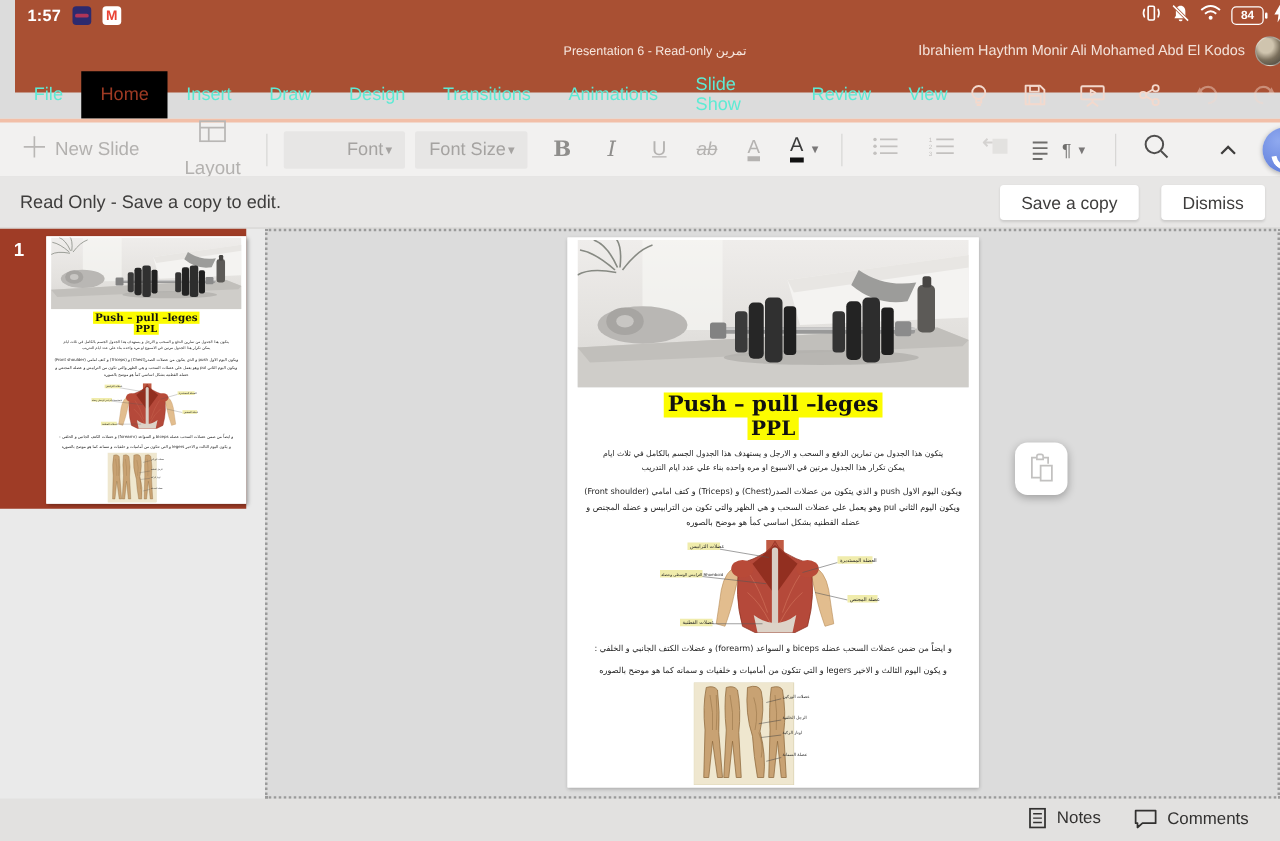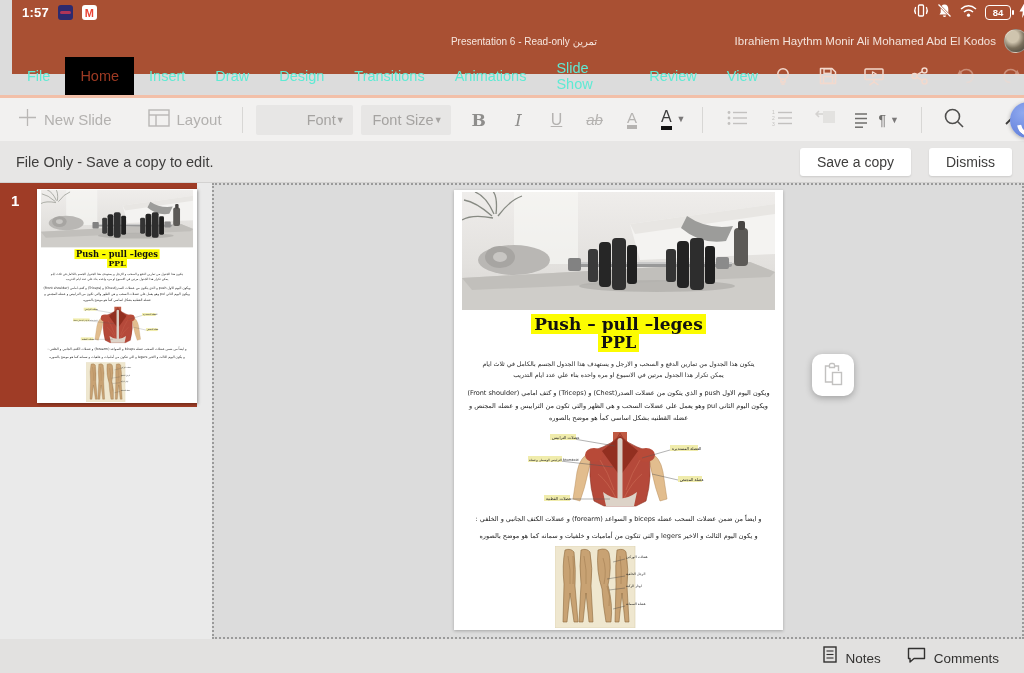--- a/index.html
+++ b/index.html
@@ -75,21 +75,21 @@
   .p3 { left:10px; top:210px; width:309px; font-size:6.5px; line-height:1.9; }
   .anat-back { position:absolute; left:74px; top:240px; width:182px; height:78px; }
   .p4 { left:8px; top:324px; width:313px; font-size:6.5px; line-height:1.8; }
   .p5 { left:14px; top:341px; width:301px; font-size:6.5px; line-height:1.8; }
   .anat-legs { position:absolute; left:101px; top:356px; width:110px; height:82px; }
 
   .paste-fab { position:absolute; left:598px; top:169px; width:42px; height:42px; background:#fff; border:none; border-radius:10px; box-shadow:0 2px 7px rgba(0,0,0,.28); cursor:pointer; display:flex; align-items:center; justify-content:center; }
 
   
   .bottom-bar { position:absolute; left:0; top:639px; width:1024px; height:34px; background:#e2e1e0; display:flex; align-items:center; justify-content:flex-end; gap:26px; padding-right:25px; }
-  .bb-item { display:flex; align-items:flex-end; gap:8px; color:#323130; font-size:13.5px; cursor:pointer; }
+  .bb-item { display:flex; align-items:flex-start; gap:8px; color:#323130; font-size:13.5px; cursor:pointer; }
 </style>
 </head>
 <body>
 
 <div id="app">
 
   <div class="chrome">
 
     <div class="status-bar">
       <div class="status-left">
@@ -188,21 +188,21 @@
     </div>
   </div>
 
   <div class="toolbar">
     <div class="tb-group" style="margin-right:36px;">
       <span><svg width="19" height="19" viewBox="0 0 19 19">
             <path d="M9.5 1 V18 M1 9.5 H18" stroke="#b9b7b5" stroke-width="1.3"></path>
           </svg></span>
       <span class="tb-label">New Slide</span>
     </div>
-    <div class="tb-group" style="margin-right:20px;">
+    <div class="tb-group" style="margin-right:20px;flex-direction:column;">
       <span><svg width="22" height="18" viewBox="0 0 22 18">
             <rect x="1" y="1" width="20" height="16" fill="none" stroke="#b9b7b5" stroke-width="1.4"></rect>
             <line x1="1" y1="6" x2="21" y2="6" stroke="#b9b7b5" stroke-width="1.4"></line>
             <line x1="8" y1="6" x2="8" y2="17" stroke="#b9b7b5" stroke-width="1.4"></line>
           </svg></span>
       <span class="tb-label">Layout</span>
     </div>
     <div class="v-div" style="margin-right:13px;"></div>
     <div class="select-box" style="width:97px; margin-right:8px;">
       <span>Font</span>
@@ -267,21 +267,21 @@
           <circle cx="9.5" cy="9.5" r="7" fill="none" stroke="#4f4e4d" stroke-width="1.6"></circle>
           <line x1="14.8" y1="14.8" x2="20" y2="20" stroke="#4f4e4d" stroke-width="1.6"></line>
         </svg></span>
     <span><svg width="13" height="8" viewBox="0 0 13 8">
           <path d="M1 7 L6.5 1.5 L12 7" fill="none" stroke="#3f3e3d" stroke-width="1.8"></path>
         </svg></span>
   </div>
   <div class="chat-head"></div>
 
   <div class="banner">
-    <span class="banner-msg">File Only - Save a copy to edit.</span>
+    <span class="banner-msg">Read Only - Save a copy to edit.</span>
     <div class="banner-buttons">
       <button class="banner-btn">Save a copy</button>
       <button class="banner-btn">Dismiss</button>
     </div>
   </div>
 
   <div class="main">
     <div class="slides-panel">
       <div class="slide-row">
         <span class="slide-number">1</span>

